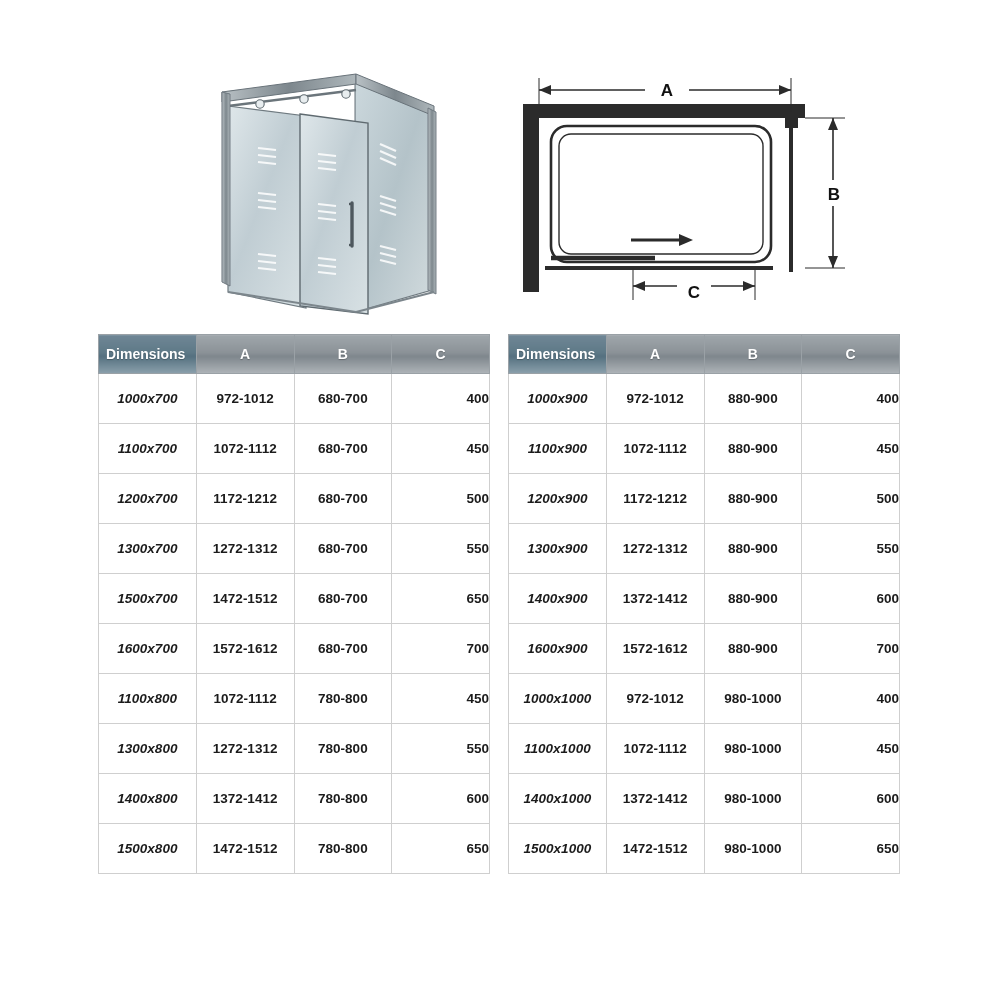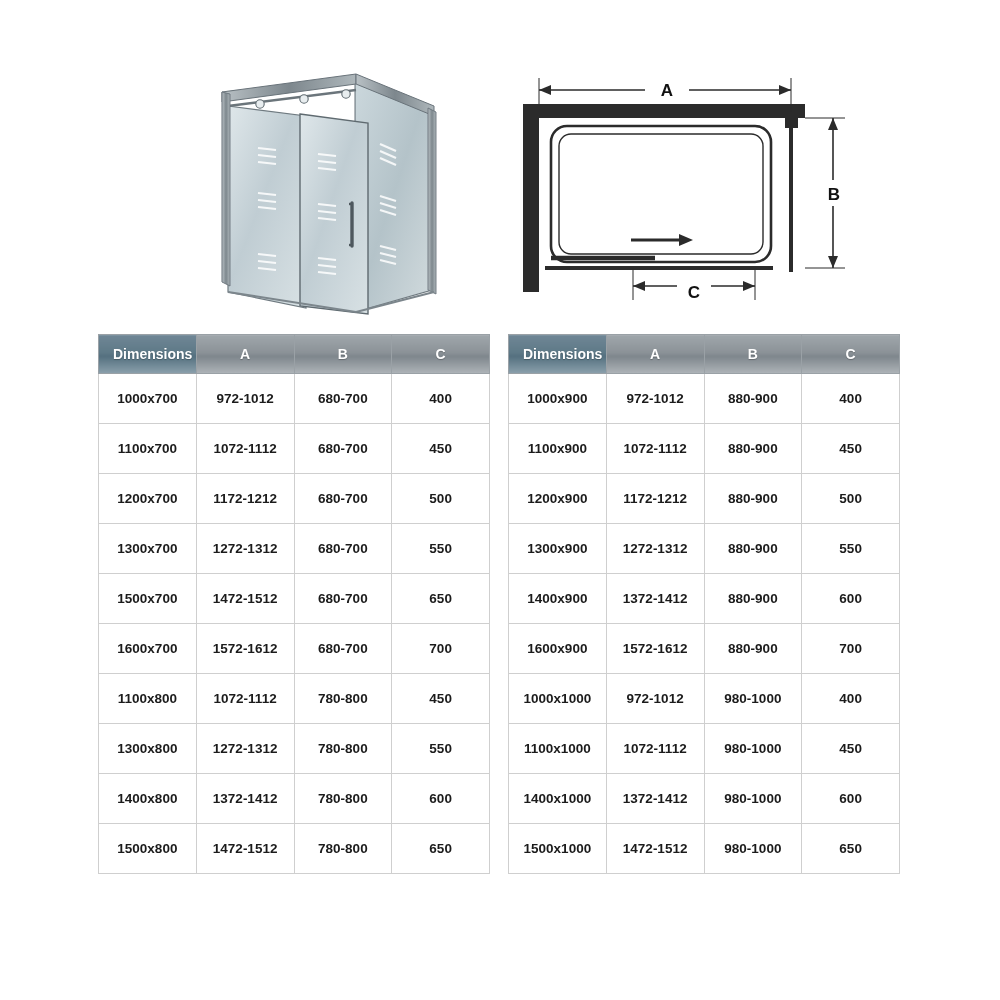--- a/index.html
+++ b/index.html
@@ -74,26 +74,26 @@
     background: linear-gradient(to bottom, #9fa6ab 0%, #8b9297 45%, #7e868c 55%, #aeb4b8 100%);
     color: #ffffff;
     height: 38px;
     font-size: 14px;
     border: 1px solid #9aa1a6;
     text-shadow: 0 1px 1px rgba(0,0,0,.25);
   }
   table.dim-table thead th.head-dim {
     background: linear-gradient(to bottom, #6f8695 0%, #5e7987 45%, #54707f 55%, #8ba0ac 100%);
     text-align: left;
-    padding-left: 14px;
-  }
-  table.dim-table td.c-dim { width: 108px; }
+    padding-left: 7px;
+  }
+  table.dim-table td.c-dim { width: 108px; font-style: italic; }
   table.dim-table td.c-a { width: 104px; }
   table.dim-table td.c-b { width: 96px; border-radius: 9px; }
-  table.dim-table td.c-c { width: 84px; }
+  table.dim-table td.c-c { width: 84px; text-align: right; }
 </style>
 </head>
 <body>
 
 <div id="illustrations">
 
   <svg id="illo-3d" class="illo" viewBox="0 0 270 300">
     <defs>
       <linearGradient id="glassGrad" x1="0" y1="0" x2="1" y2="1">
         <stop offset="0%" stop-color="#dfe7ea"></stop>

